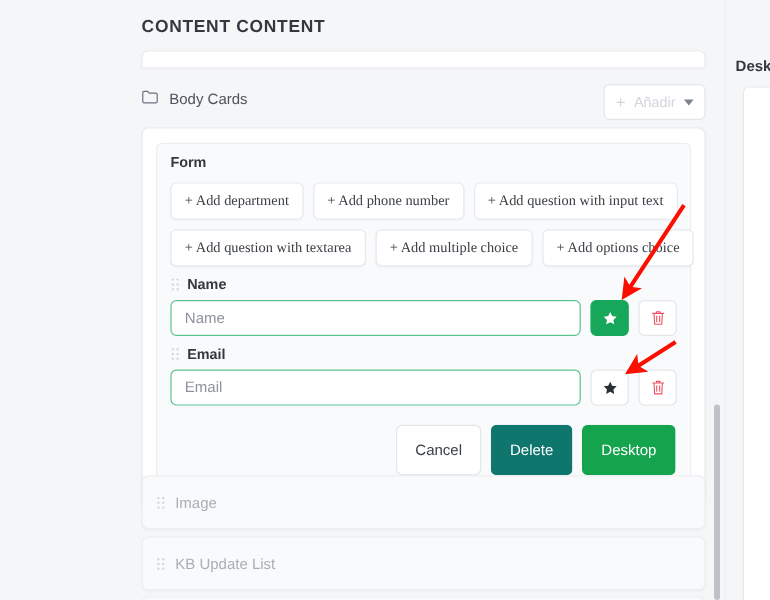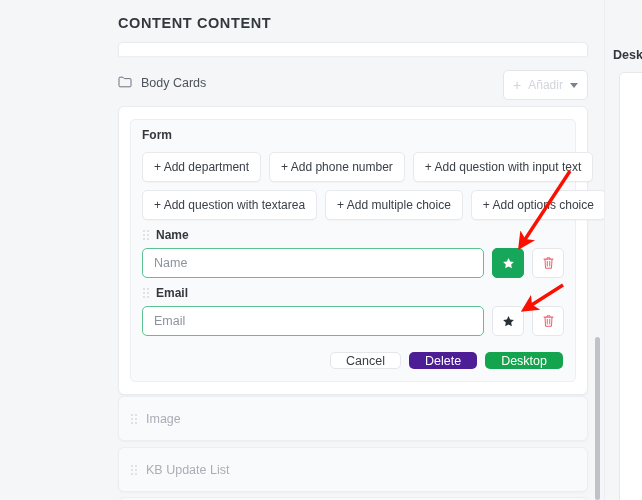--- a/index.html
+++ b/index.html
@@ -136,20 +136,21 @@
   .chip {
     background: #ffffff;
     border: 1px solid #e7e9ed;
     border-radius: 5px;
     padding: 7px 11px;
     font-size: 12px;
     color: #3b4047;
     white-space: nowrap;
     cursor: default;
     box-shadow: 0 1px 1px rgba(20,25,40,0.03);
+    font-family: Liberation Serif, serif;
   }
 
   
   .field-block { margin-top: 8px; }
 
   .field-head {
     display: flex;
     align-items: center;
     gap: 7px;
     margin-bottom: 6px;
@@ -216,37 +217,37 @@
 
   
   .actions {
     display: flex;
     justify-content: flex-end;
     gap: 8px;
     margin-top: 16px;
     padding-right: 1px;
   }
   .btn {
-    height: 17px;
+    height: 42px;
     border-radius: 5px;
     padding: 0 15px;
     font-size: 12.5px;
     display: flex;
     align-items: center;
     justify-content: center;
     cursor: default;
     border: 1px solid transparent;
   }
   .btn-cancel {
     background: #ffffff;
     border-color: #e4e6ea;
     color: #3b4047;
   }
   .btn-delete {
-    background: #4c1d95;
+    background: #0f766e;
     color: #ffffff;
   }
   .btn-update {
     background: #14a44d;
     color: #ffffff;
   }
 
   
   .collapsed-card {
     position: absolute;

